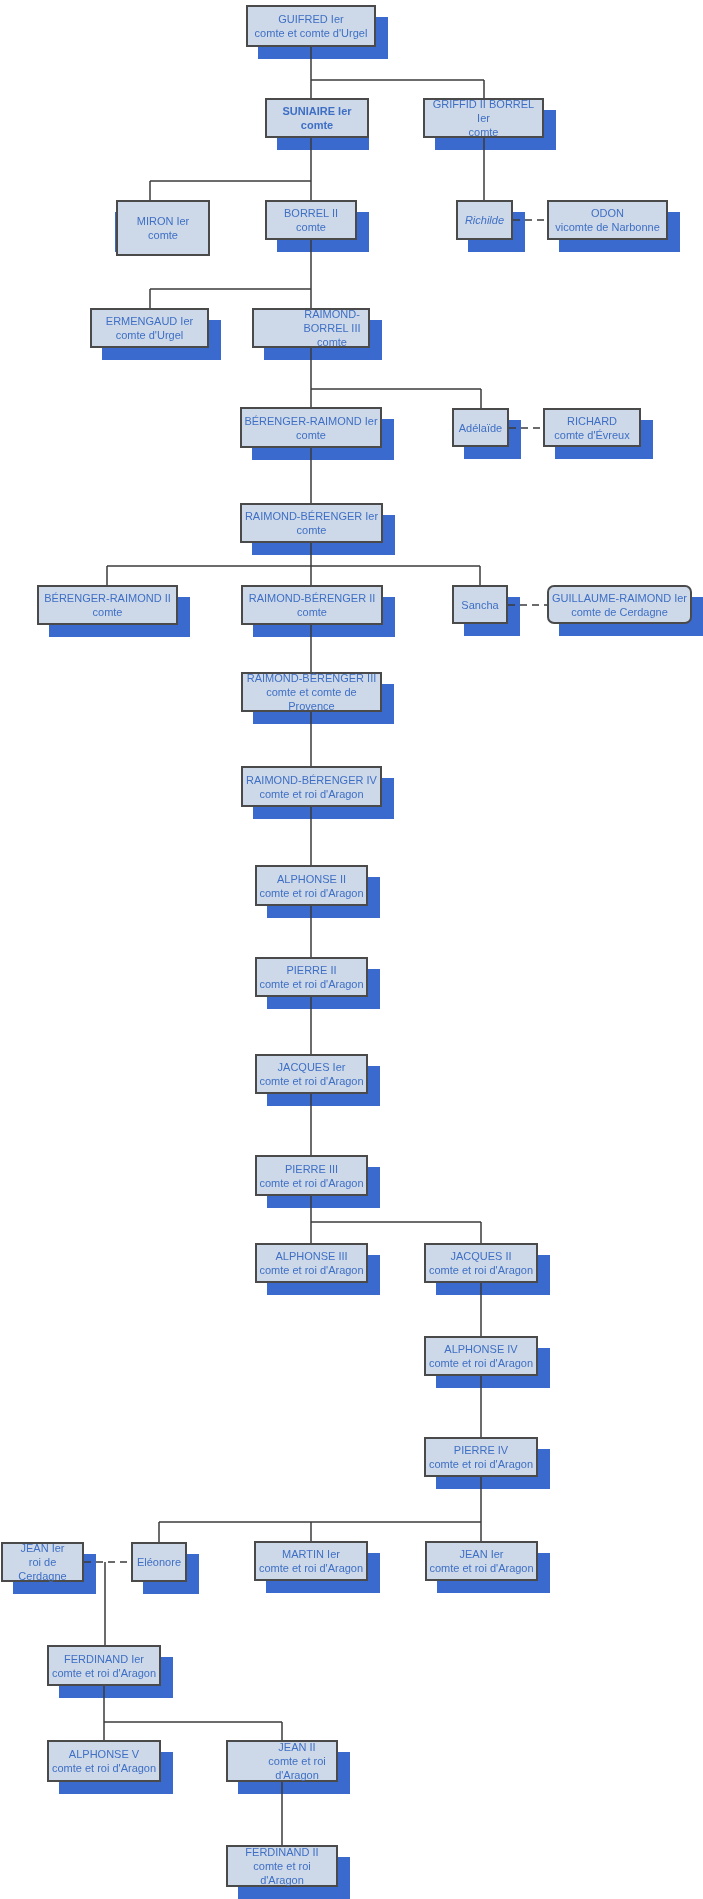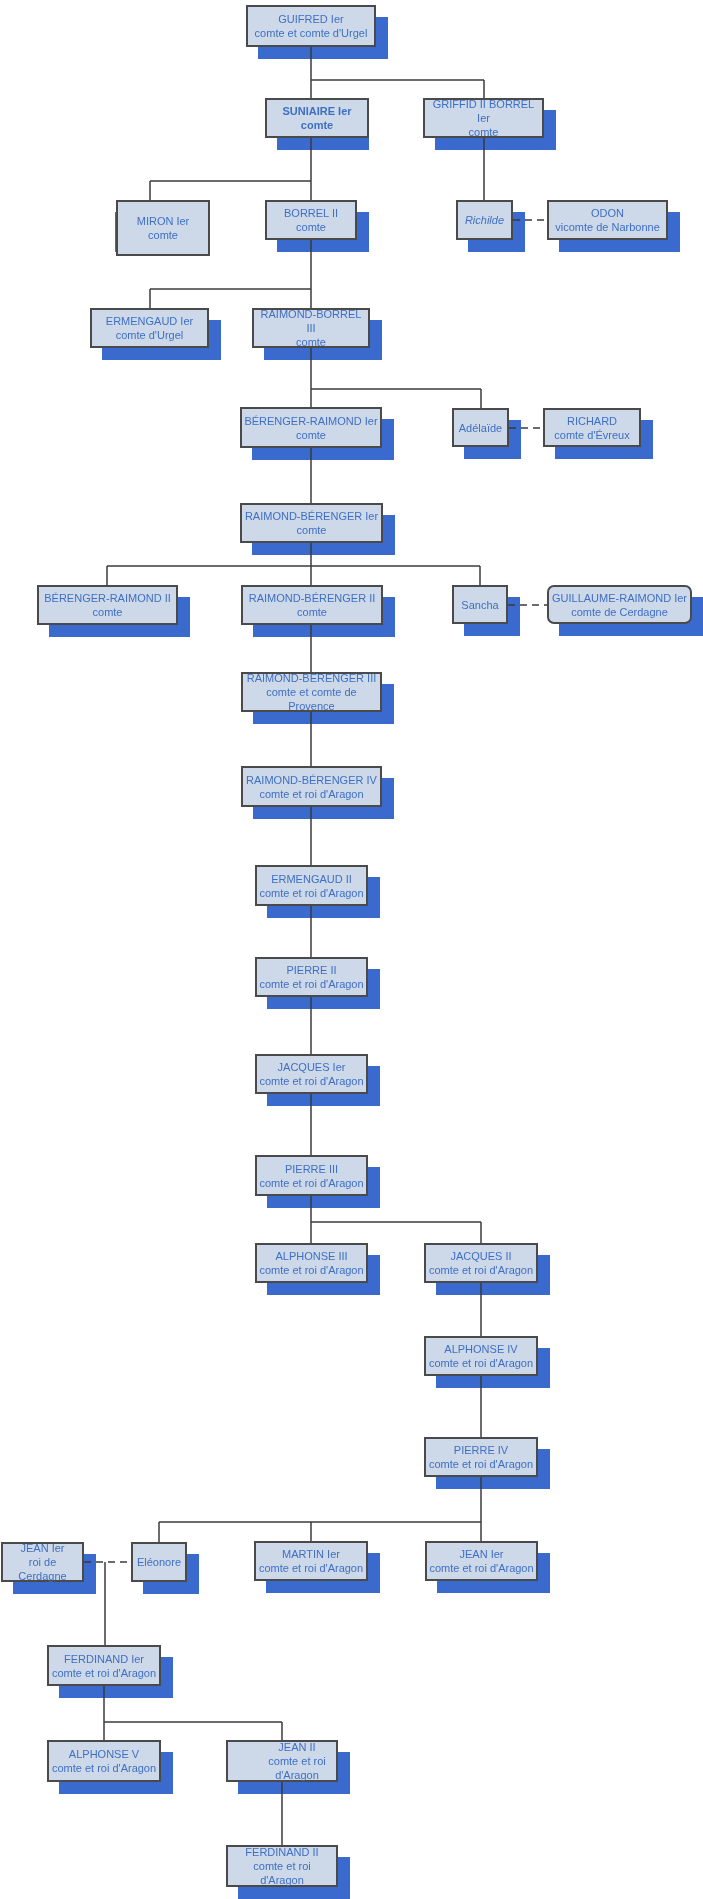--- a/index.html
+++ b/index.html
@@ -112,21 +112,21 @@
     <div class="node" style="left: 547px; top: 200px; width: 121px; height: 40px;">
       <span class="pname">ODON</span>
       <span class="ptitle">vicomte de Narbonne</span>
     </div>
     <div class="node-shadow" style="left: 102px; top: 320px; width: 119px; height: 40px;"></div>
     <div class="node" style="left: 90px; top: 308px; width: 119px; height: 40px;">
       <span class="pname">ERMENGAUD Ier</span>
       <span class="ptitle">comte d'Urgel</span>
     </div>
     <div class="node-shadow" style="left: 264px; top: 320px; width: 118px; height: 40px;"></div>
-    <div class="node" style="left: 252px; top: 308px; width: 118px; height: 40px;">
+    <div class="node" style="left: 252px; top: 308px; width: 118px; height: 40px; padding-left: 44px;">
       <span class="pname">RAIMOND-BORREL III</span>
       <span class="ptitle">comte</span>
     </div>
     <div class="node-shadow" style="left: 252px; top: 419px; width: 142px; height: 41px;"></div>
     <div class="node" style="left: 240px; top: 407px; width: 142px; height: 41px;">
       <span class="pname">BÉRENGER-RAIMOND Ier</span>
       <span class="ptitle">comte</span>
     </div>
     <div class="node-shadow" style="left: 464px; top: 420px; width: 57px; height: 39px;"></div>
     <div class="node" style="left: 452px; top: 408px; width: 57px; height: 39px;">
@@ -166,21 +166,21 @@
       <span class="pname">RAIMOND-BÉRENGER III</span>
       <span class="ptitle">comte et comte de Provence</span>
     </div>
     <div class="node-shadow" style="left: 253px; top: 778px; width: 141px; height: 41px;"></div>
     <div class="node" style="left: 241px; top: 766px; width: 141px; height: 41px;">
       <span class="pname">RAIMOND-BÉRENGER IV</span>
       <span class="ptitle">comte et roi d'Aragon</span>
     </div>
     <div class="node-shadow" style="left: 267px; top: 877px; width: 113px; height: 41px;"></div>
     <div class="node" style="left: 255px; top: 865px; width: 113px; height: 41px;">
-      <span class="pname">ERMENGAUD II</span>
+      <span class="pname">ALPHONSE II</span>
       <span class="ptitle">comte et roi d'Aragon</span>
     </div>
     <div class="node-shadow" style="left: 267px; top: 969px; width: 113px; height: 40px;"></div>
     <div class="node" style="left: 255px; top: 957px; width: 113px; height: 40px;">
       <span class="pname">PIERRE II</span>
       <span class="ptitle">comte et roi d'Aragon</span>
     </div>
     <div class="node-shadow" style="left: 267px; top: 1066px; width: 113px; height: 40px;"></div>
     <div class="node" style="left: 255px; top: 1054px; width: 113px; height: 40px;">
       <span class="pname">JACQUES Ier</span>

